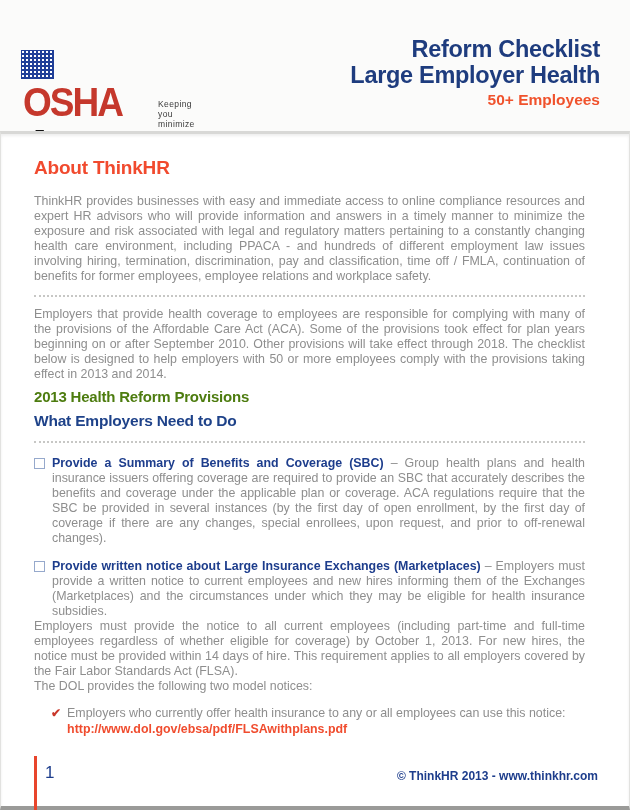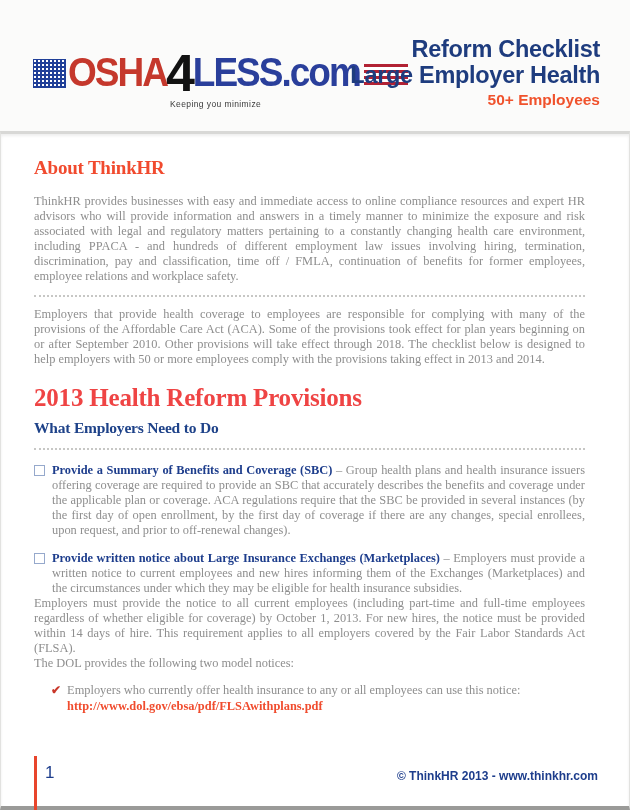--- a/index.html
+++ b/index.html
@@ -5,21 +5,21 @@
   html,body{margin:0;padding:0;}
   body{
     width:630px;height:810px;
     background:#fbfbfa;
     font-family:"Liberation Sans",sans-serif;
     position:relative;overflow:hidden;
     -webkit-font-smoothing:antialiased;
   }
   
   .page-header{position:absolute;top:0;left:0;width:630px;height:131px;background:#fbfbfa;}
-  .logo{position:absolute;left:33px;top:50px;display:flex;align-items:flex-end;height:46px;}
+  .logo{position:absolute;left:21px;top:50px;display:flex;height:46px;flex-direction:column;}
   .canton{
     width:33px;height:29px;margin-bottom:8px;
     background-color:#203f98;
     background-image:radial-gradient(#ffffff 0.8px, rgba(255,255,255,0) 1px);
     background-size:4px 4px;
     flex:none;
   }
   .logo-osha{color:#c5382c;font-weight:bold;font-size:37px;letter-spacing:-2px;line-height:34px;margin-left:2px;transform:scaleY(1.08);transform-origin:bottom;margin-bottom:5px;}
   .logo-four{color:#121212;font-weight:bold;font-size:52px;line-height:44px;letter-spacing:-2px;margin:0 0 1px -1px;}
   .logo-less{color:#2a3f9b;font-weight:bold;font-size:37px;letter-spacing:-2px;line-height:34px;transform:scaleY(1.08);transform-origin:bottom;margin-bottom:5px;}
@@ -35,23 +35,23 @@
   .page-card{
     position:absolute;top:131px;left:0;right:0;bottom:0;
     background:#ffffff;
     border-top:3px solid #d8d8d6;
     border-left:1px solid #e2e2e0;
     border-right:1px solid #e2e2e0;
     border-bottom:4px solid #9a9a98;
     box-shadow:inset 0 2px 3px rgba(0,0,0,0.07);
     box-sizing:border-box;
   }
-  .content{padding:16px 44px 0 33px;font-family:Liberation Serif, serif;}
+  .content{padding:16px 44px 0 33px;}
   h1{font-size:19px;color:#f14a2e;margin:7px 0 15px;font-weight:bold;letter-spacing:-0.2px;}
-  h2{font-size:25px;color:#ef4444;margin:17px 0 7px;font-weight:bold;letter-spacing:-0.2px;}
+  h2{font-size:15px;color:#4d7c0f;margin:6px 0 7px;font-weight:bold;letter-spacing:-0.2px;}
   h3{font-size:15.5px;color:#1e4289;margin:0 0 9px;font-weight:bold;letter-spacing:-0.2px;}
   p.body{font-size:12.4px;line-height:15px;color:#8e8e8e;margin:0;text-align:justify;}
   .dotted{border:none;border-top:2px dotted #c7c7c5;margin:11px 0 10px;height:0;}
   
   .check-item{display:flex;margin:13px 0 0;}
   .cb{width:9px;height:9px;border:1px solid #96a9cc;margin:2px 7px 0 0;flex:none;background:#fff;}
   .item-body{font-size:12.4px;line-height:15px;color:#8e8e8e;text-align:justify;flex:1;}
   .lead{color:#1d3d8c;font-weight:bold;}
   .indent{margin-left:17px;}
   .mt{margin-top:13px;}

